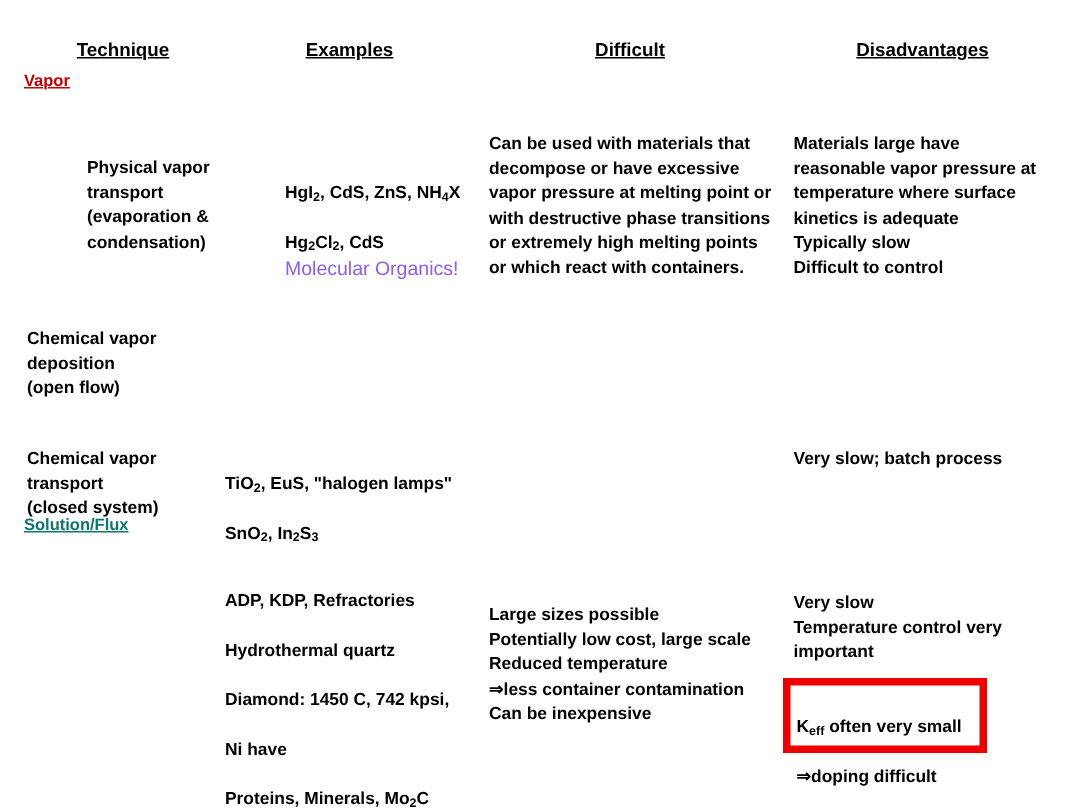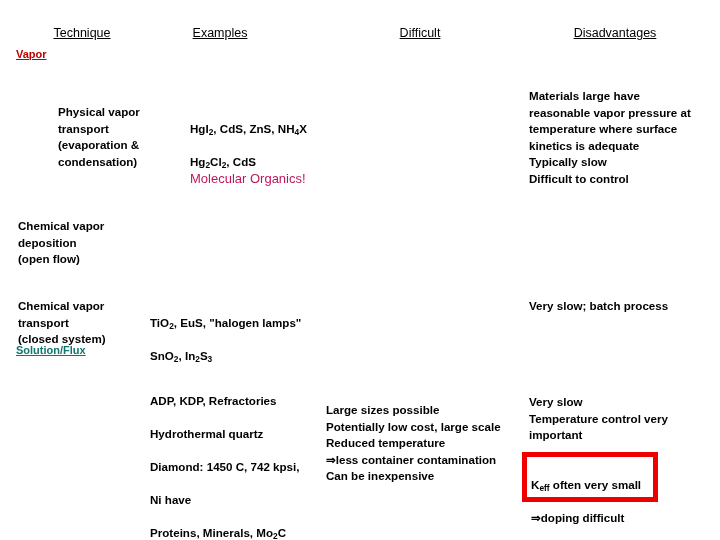--- a/index.html
+++ b/index.html
@@ -19,28 +19,28 @@
   .slide {
     position: relative;
     width: 720px;
     height: 540px;
   }
 
   
   .col-header {
     position: absolute;
     font-size: 12.5px;
-    font-weight: normal;
+    font-weight: bold;
     text-decoration: underline;
     color: #000000;
     text-align: center;
     white-space: nowrap;
   }
   .hdr-technique { left: 18px;  top: 26px; width: 128px; }
-  .hdr-examples  { left: 153px; top: 26px; width: 134px; }
+  .hdr-examples  { left: 166px; top: 26px; width: 134px; }
   .hdr-advant    { left: 330px; top: 26px; width: 180px; }
   .hdr-disadv    { left: 527px; top: 26px; width: 176px; }
 
   
   .section-label {
     position: absolute;
     font-size: 11px;
     font-weight: bold;
     text-decoration: underline;
     white-space: nowrap;
@@ -74,21 +74,21 @@
   .r3-ex { top: 298px; }
   .r3-dis { top: 298px; }
   .r4-ex  { top: 376px; }
   .r4-adv { top: 402px; }
   .r4-dis { top: 394px; }
 
   
   .light-line {
     font-weight: normal;
     font-size: 13px;
-    color: #be185d;
+    color: #8b5cf6;
     display: block;
     line-height: 18px;
   }
 
   sub {
     font-size: 0.72em;
     vertical-align: -0.22em;
     line-height: 0;
   }
 
@@ -133,20 +133,26 @@
 transport
 (evaporation &amp;
 condensation)</div>
 
   <div class="cell c-ex r1">
     <span>Hg<span>I</span><sub>2</sub>, CdS, ZnS, NH<sub>4</sub>X</span><br>
     <span>Hg<sub>2</sub>Cl<sub>2</sub>, CdS</span>
     <span class="light-line">Molecular Organics!</span>
   </div>
 
+  <div class="cell c-adv r1-adv">Can be used with materials that
+decompose or have excessive
+vapor pressure at melting point or
+with destructive phase transitions
+or extremely high melting points
+or which react with containers.</div>
 
   <div class="cell c-dis r1-dis">Materials large have
 reasonable vapor pressure at
 temperature where surface
 kinetics is adequate
 Typically slow
 Difficult to control</div>
 
   <div class="cell c-tech r2">Chemical vapor
 deposition

